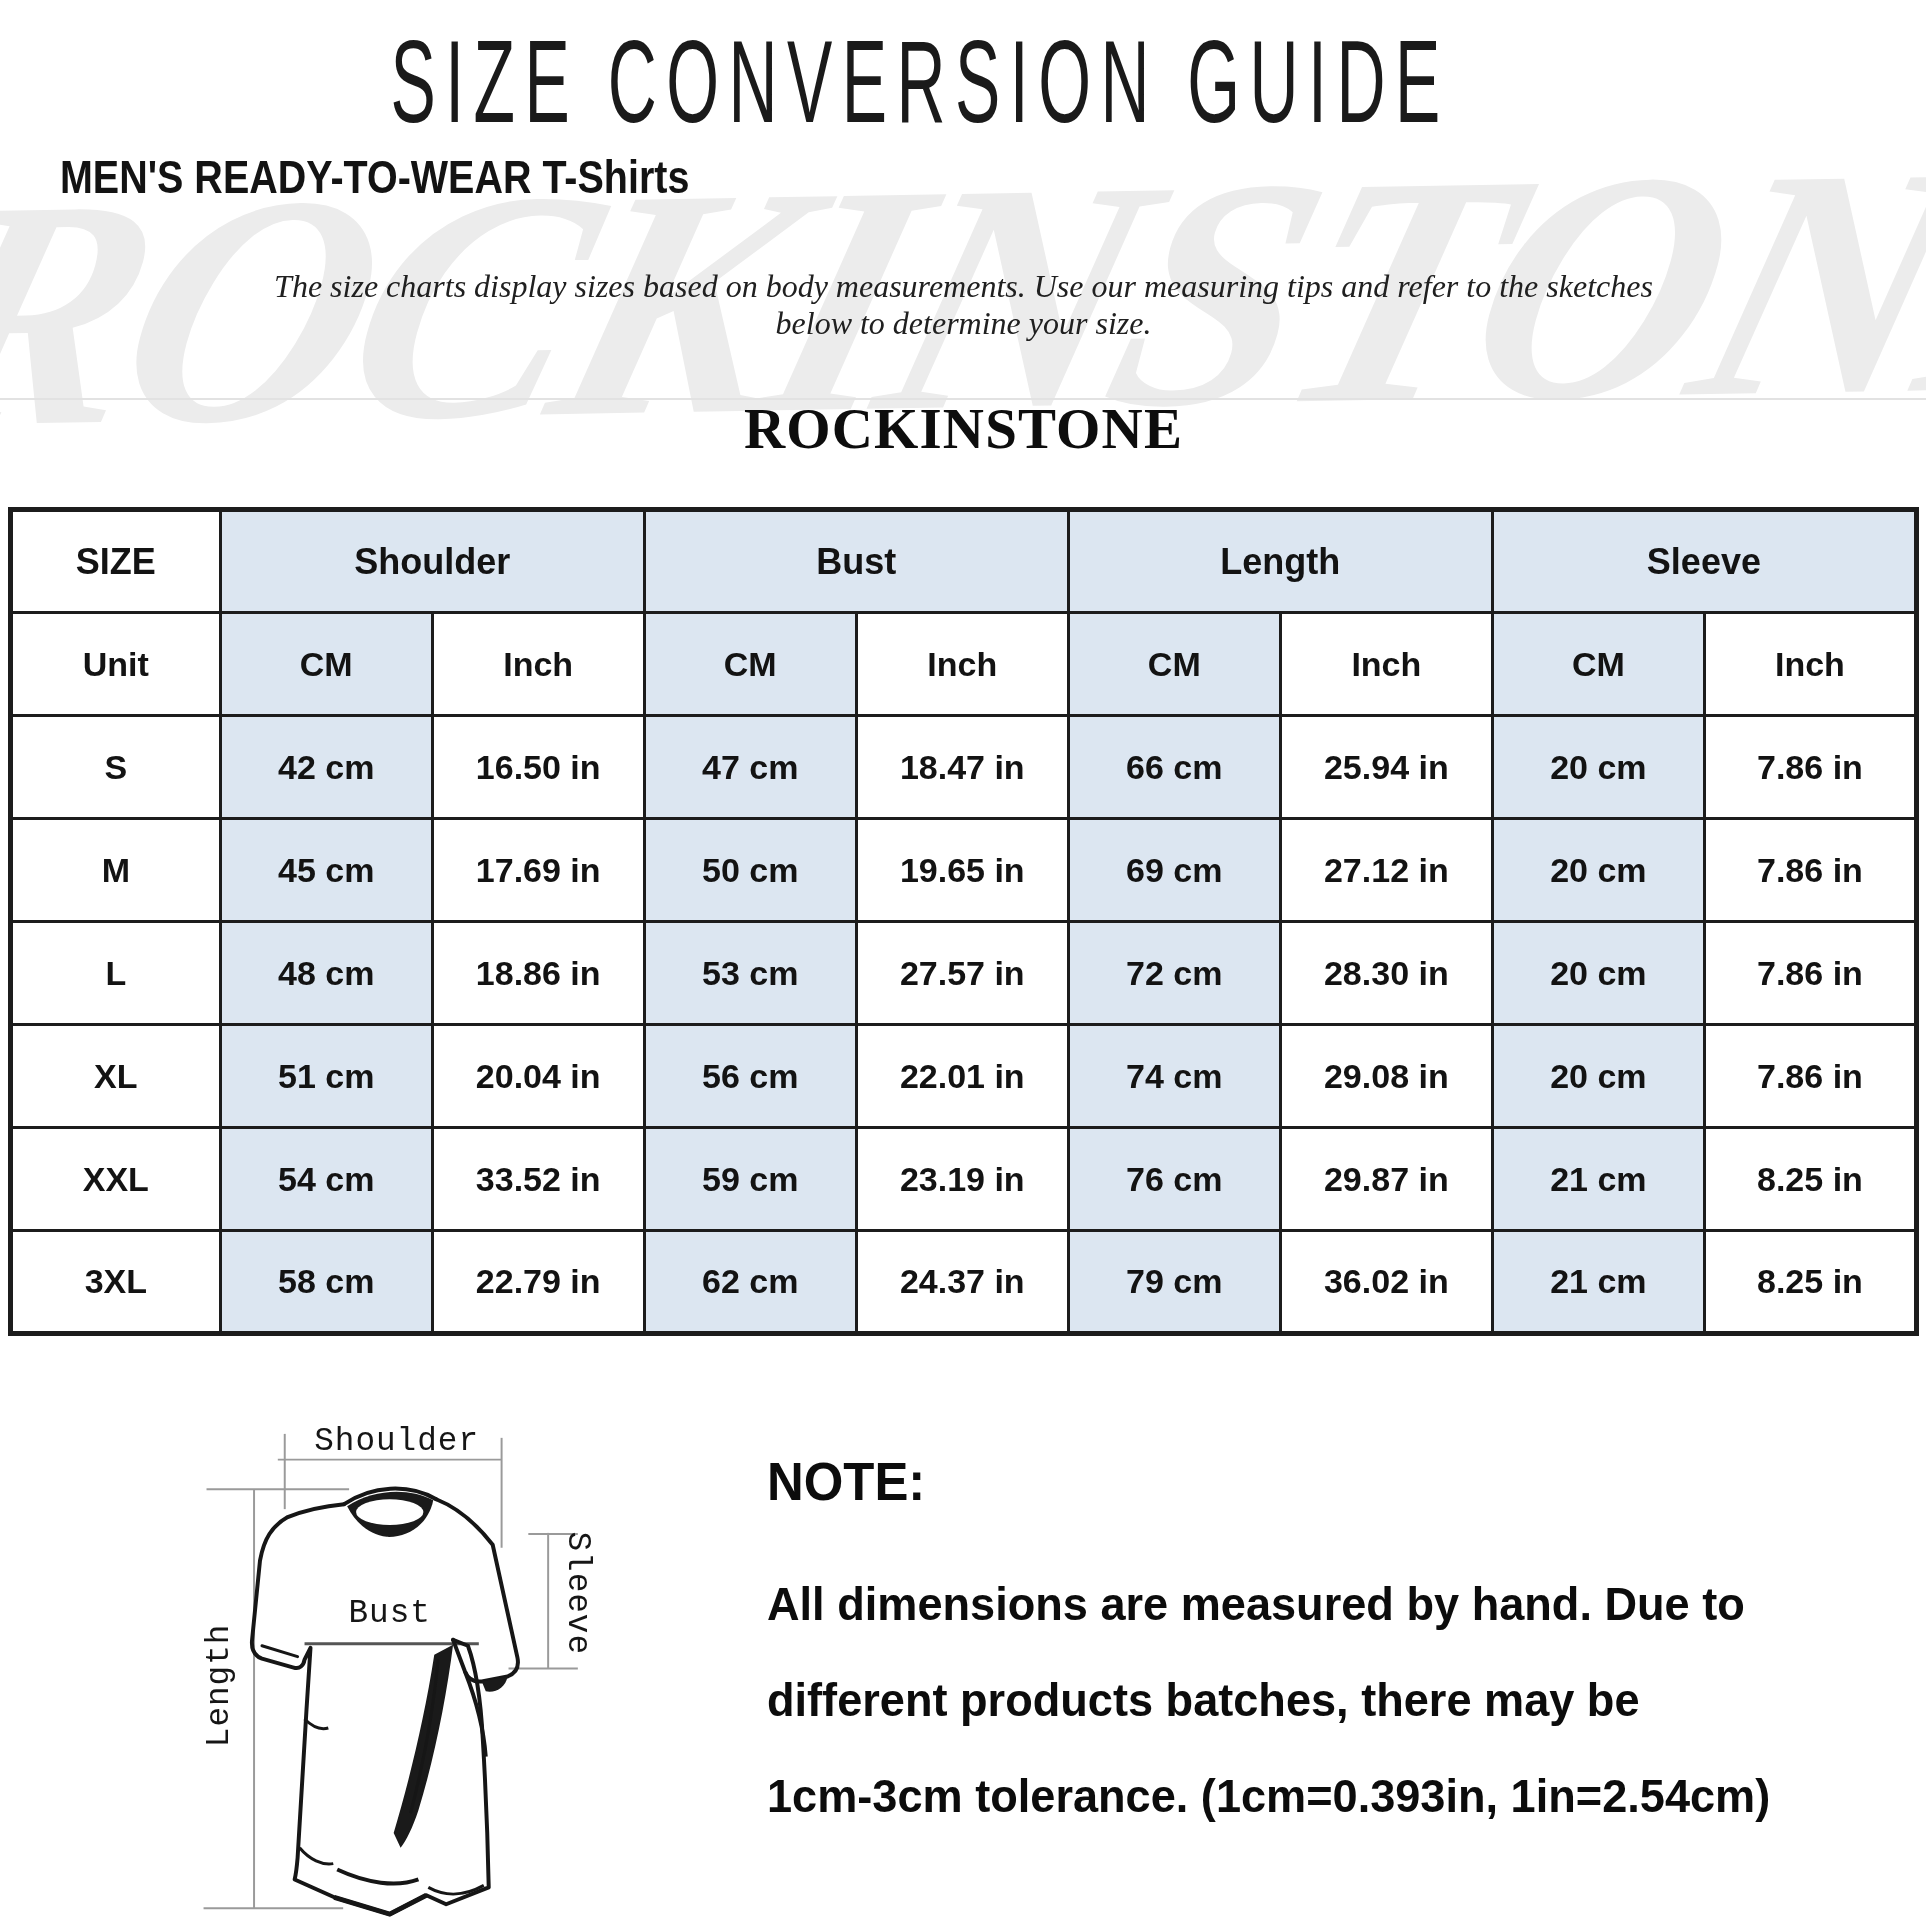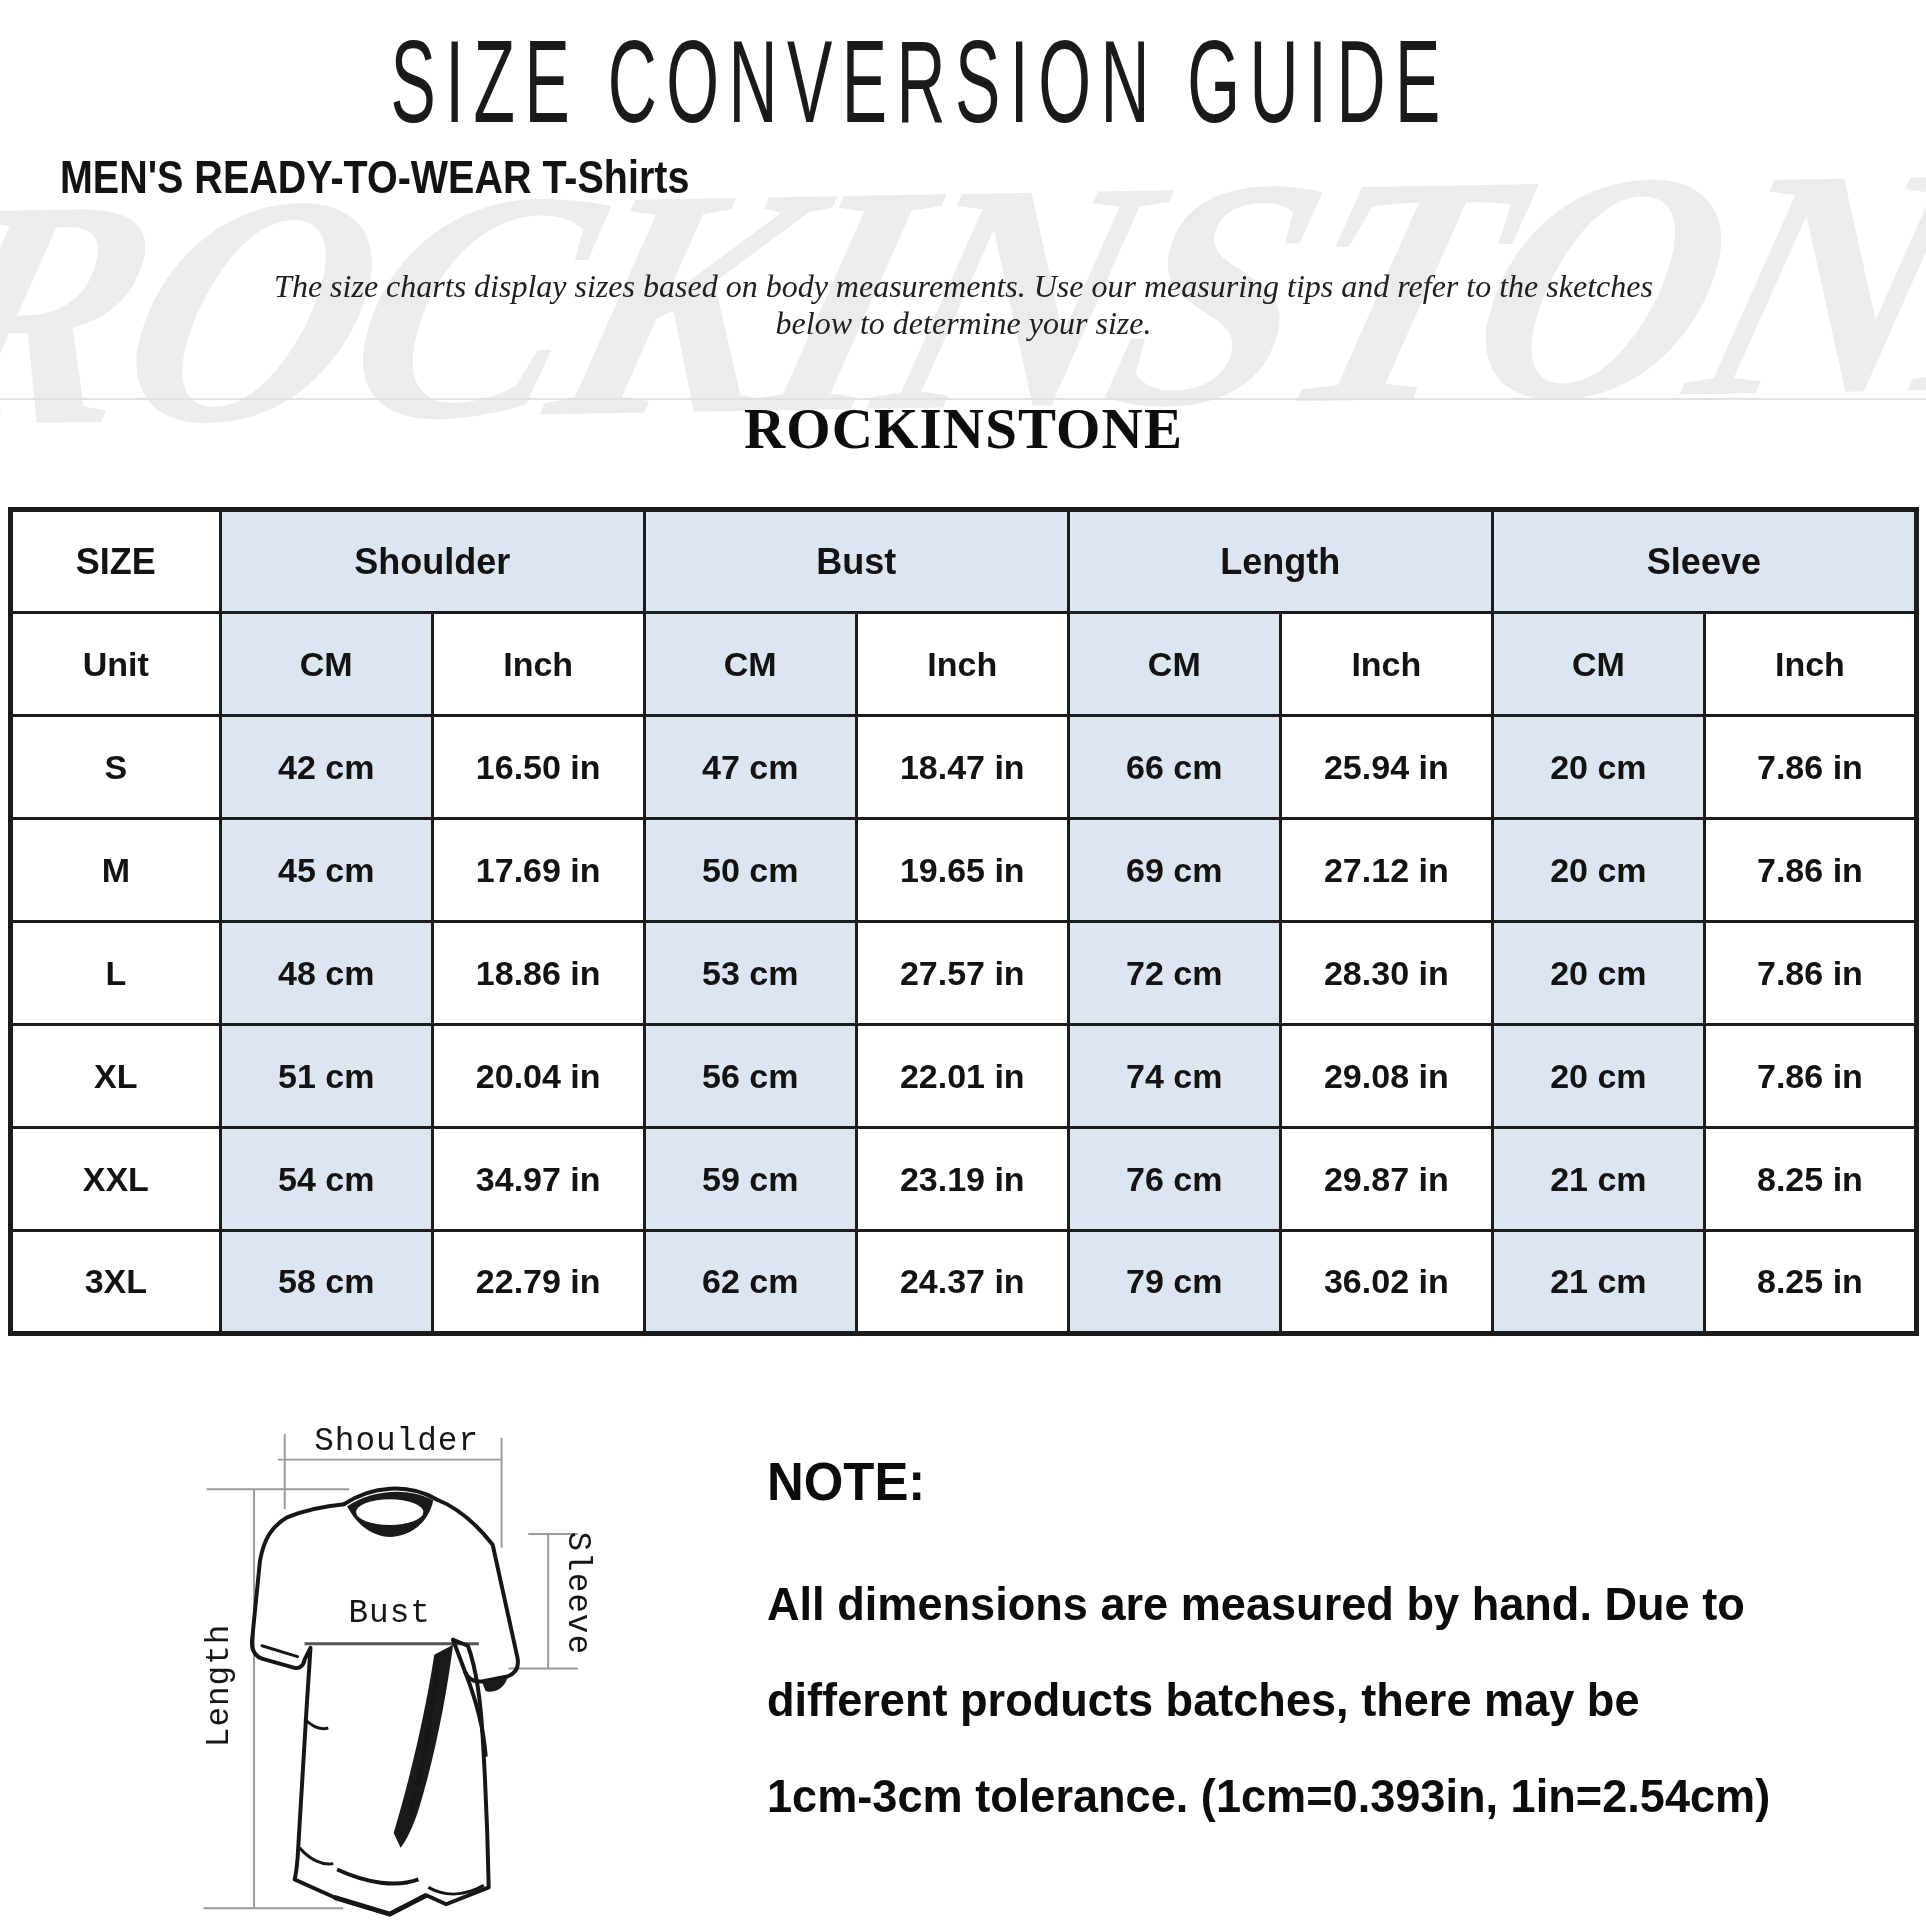--- a/index.html
+++ b/index.html
@@ -168,21 +168,21 @@
           <td class="blue">56 cm</td>
           <td class="">22.01 in</td>
           <td class="blue">74 cm</td>
           <td class="">29.08 in</td>
           <td class="blue">20 cm</td>
           <td class="">7.86 in</td>
         </tr>
         <tr>
           <td>XXL</td>
           <td class="blue">54 cm</td>
-          <td class="">34.97 in</td>
+          <td class="">33.52 in</td>
           <td class="blue">59 cm</td>
           <td class="">23.19 in</td>
           <td class="blue">76 cm</td>
           <td class="">29.87 in</td>
           <td class="blue">21 cm</td>
           <td class="">8.25 in</td>
         </tr>
         <tr>
           <td>3XL</td>
           <td class="blue">58 cm</td>

